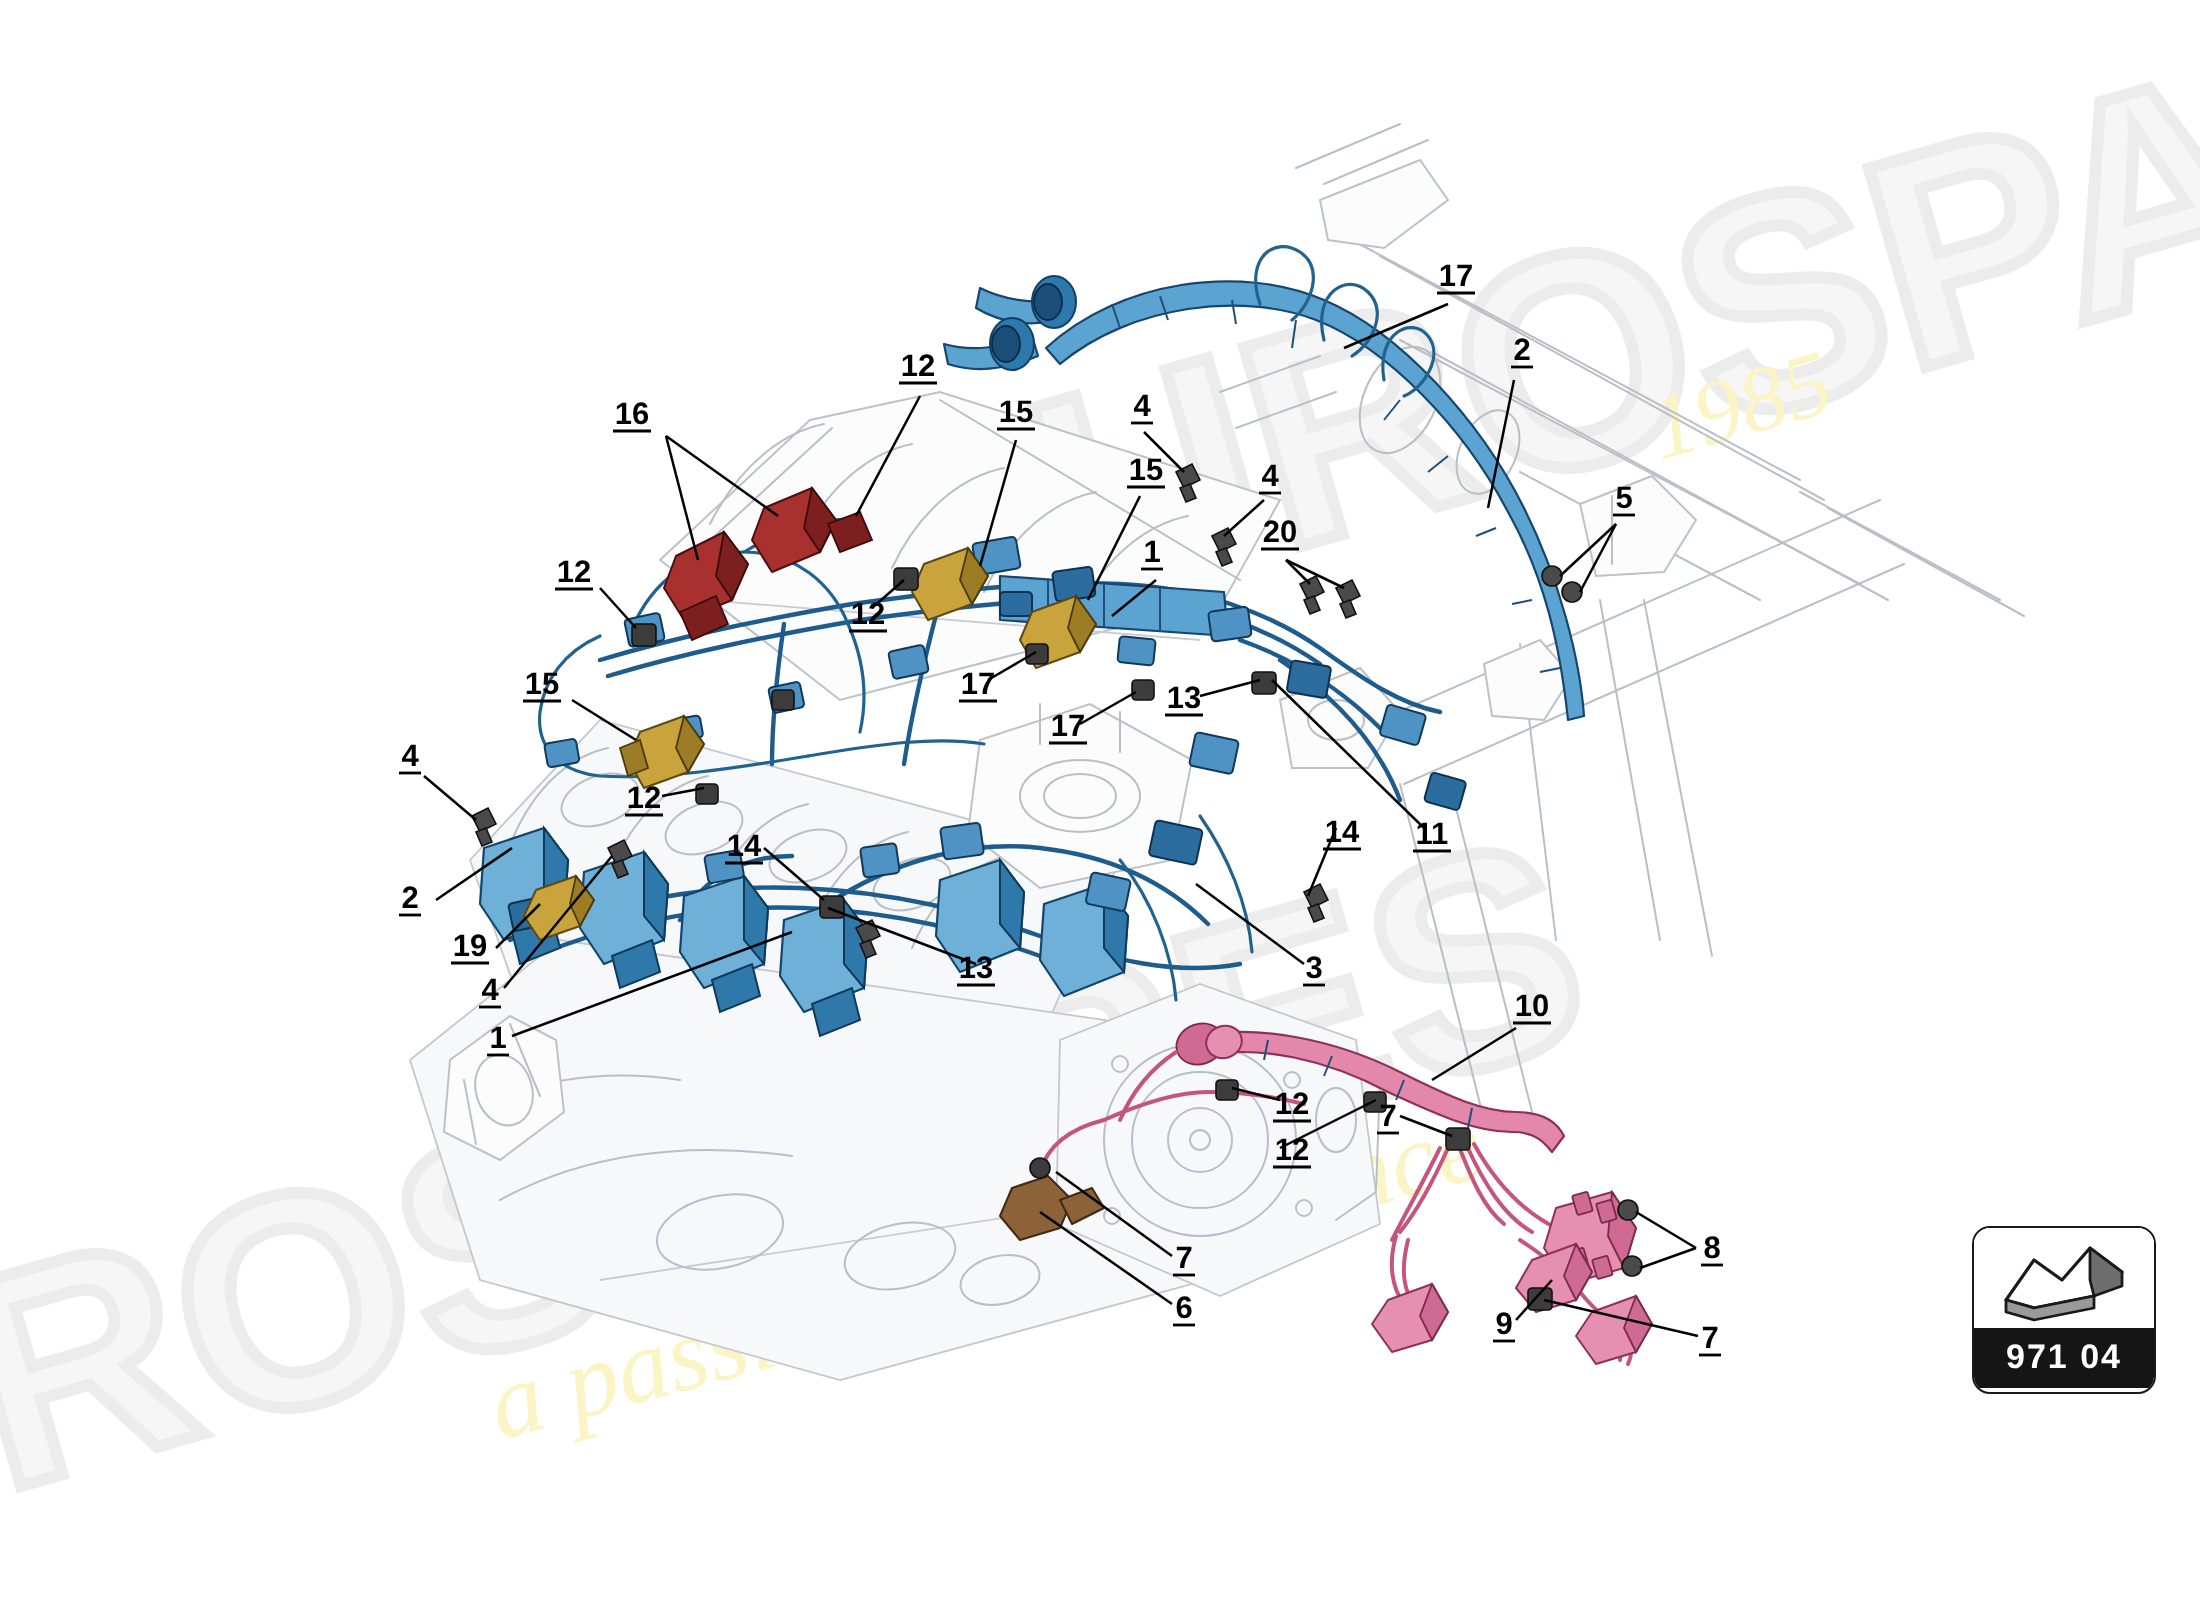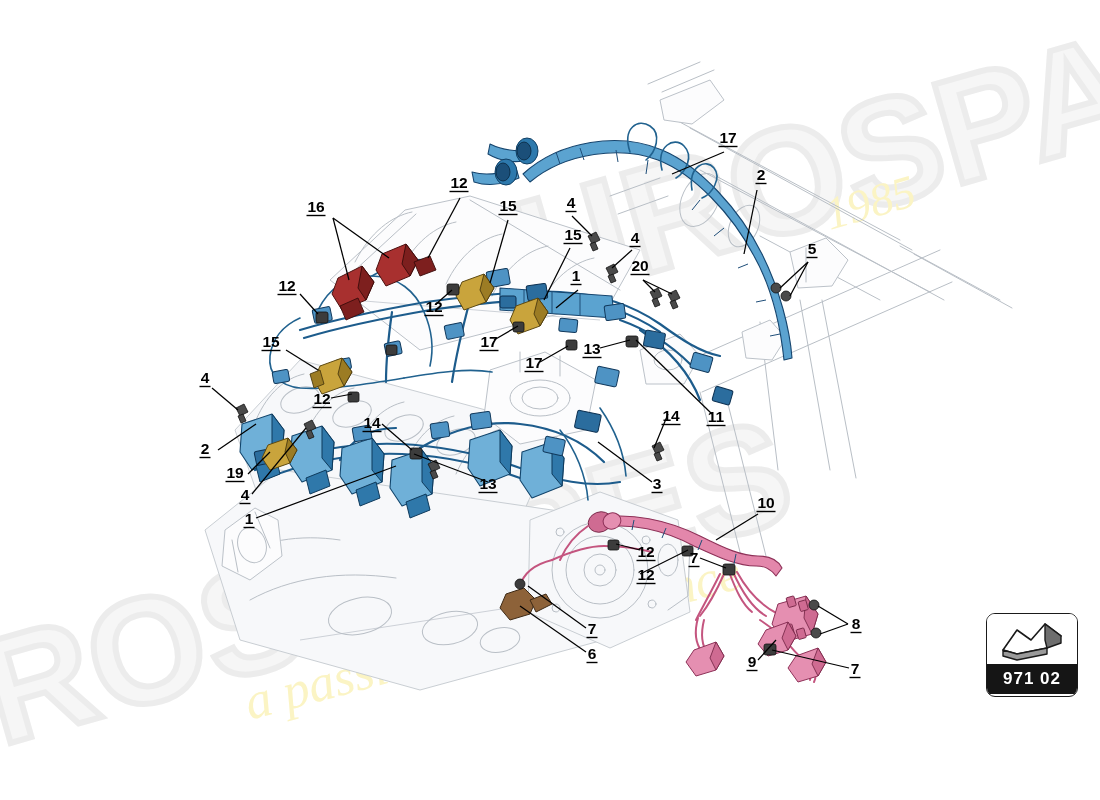--- a/index.html
+++ b/index.html
@@ -751,16 +751,16 @@
     </svg>
 
   <div id="badge">
     <div class="top">
       <svg width="92" height="50" viewBox="0 0 92 50">
         <path d="M16,36 L30,16 L44,26 L58,10 L74,22 L60,34 L30,40 Z" fill="#ffffff" stroke="#1a1a1a" stroke-width="1.6" stroke-linejoin="round"></path>
         <path d="M16,36 L30,40 L60,34 L60,40 L30,46 L16,42 Z" fill="#9a9a9a" stroke="#1a1a1a" stroke-width="1.4" stroke-linejoin="round"></path>
         <path d="M58,10 L74,22 L74,29 L60,34 L58,26 Z" fill="#6e6e6e" stroke="#1a1a1a" stroke-width="1.4" stroke-linejoin="round"></path>
       </svg>
     </div>
-    <div class="bot">971 02</div>
+    <div class="bot">971 04</div>
   </div>
 
 </div>
 
 </body></html>

